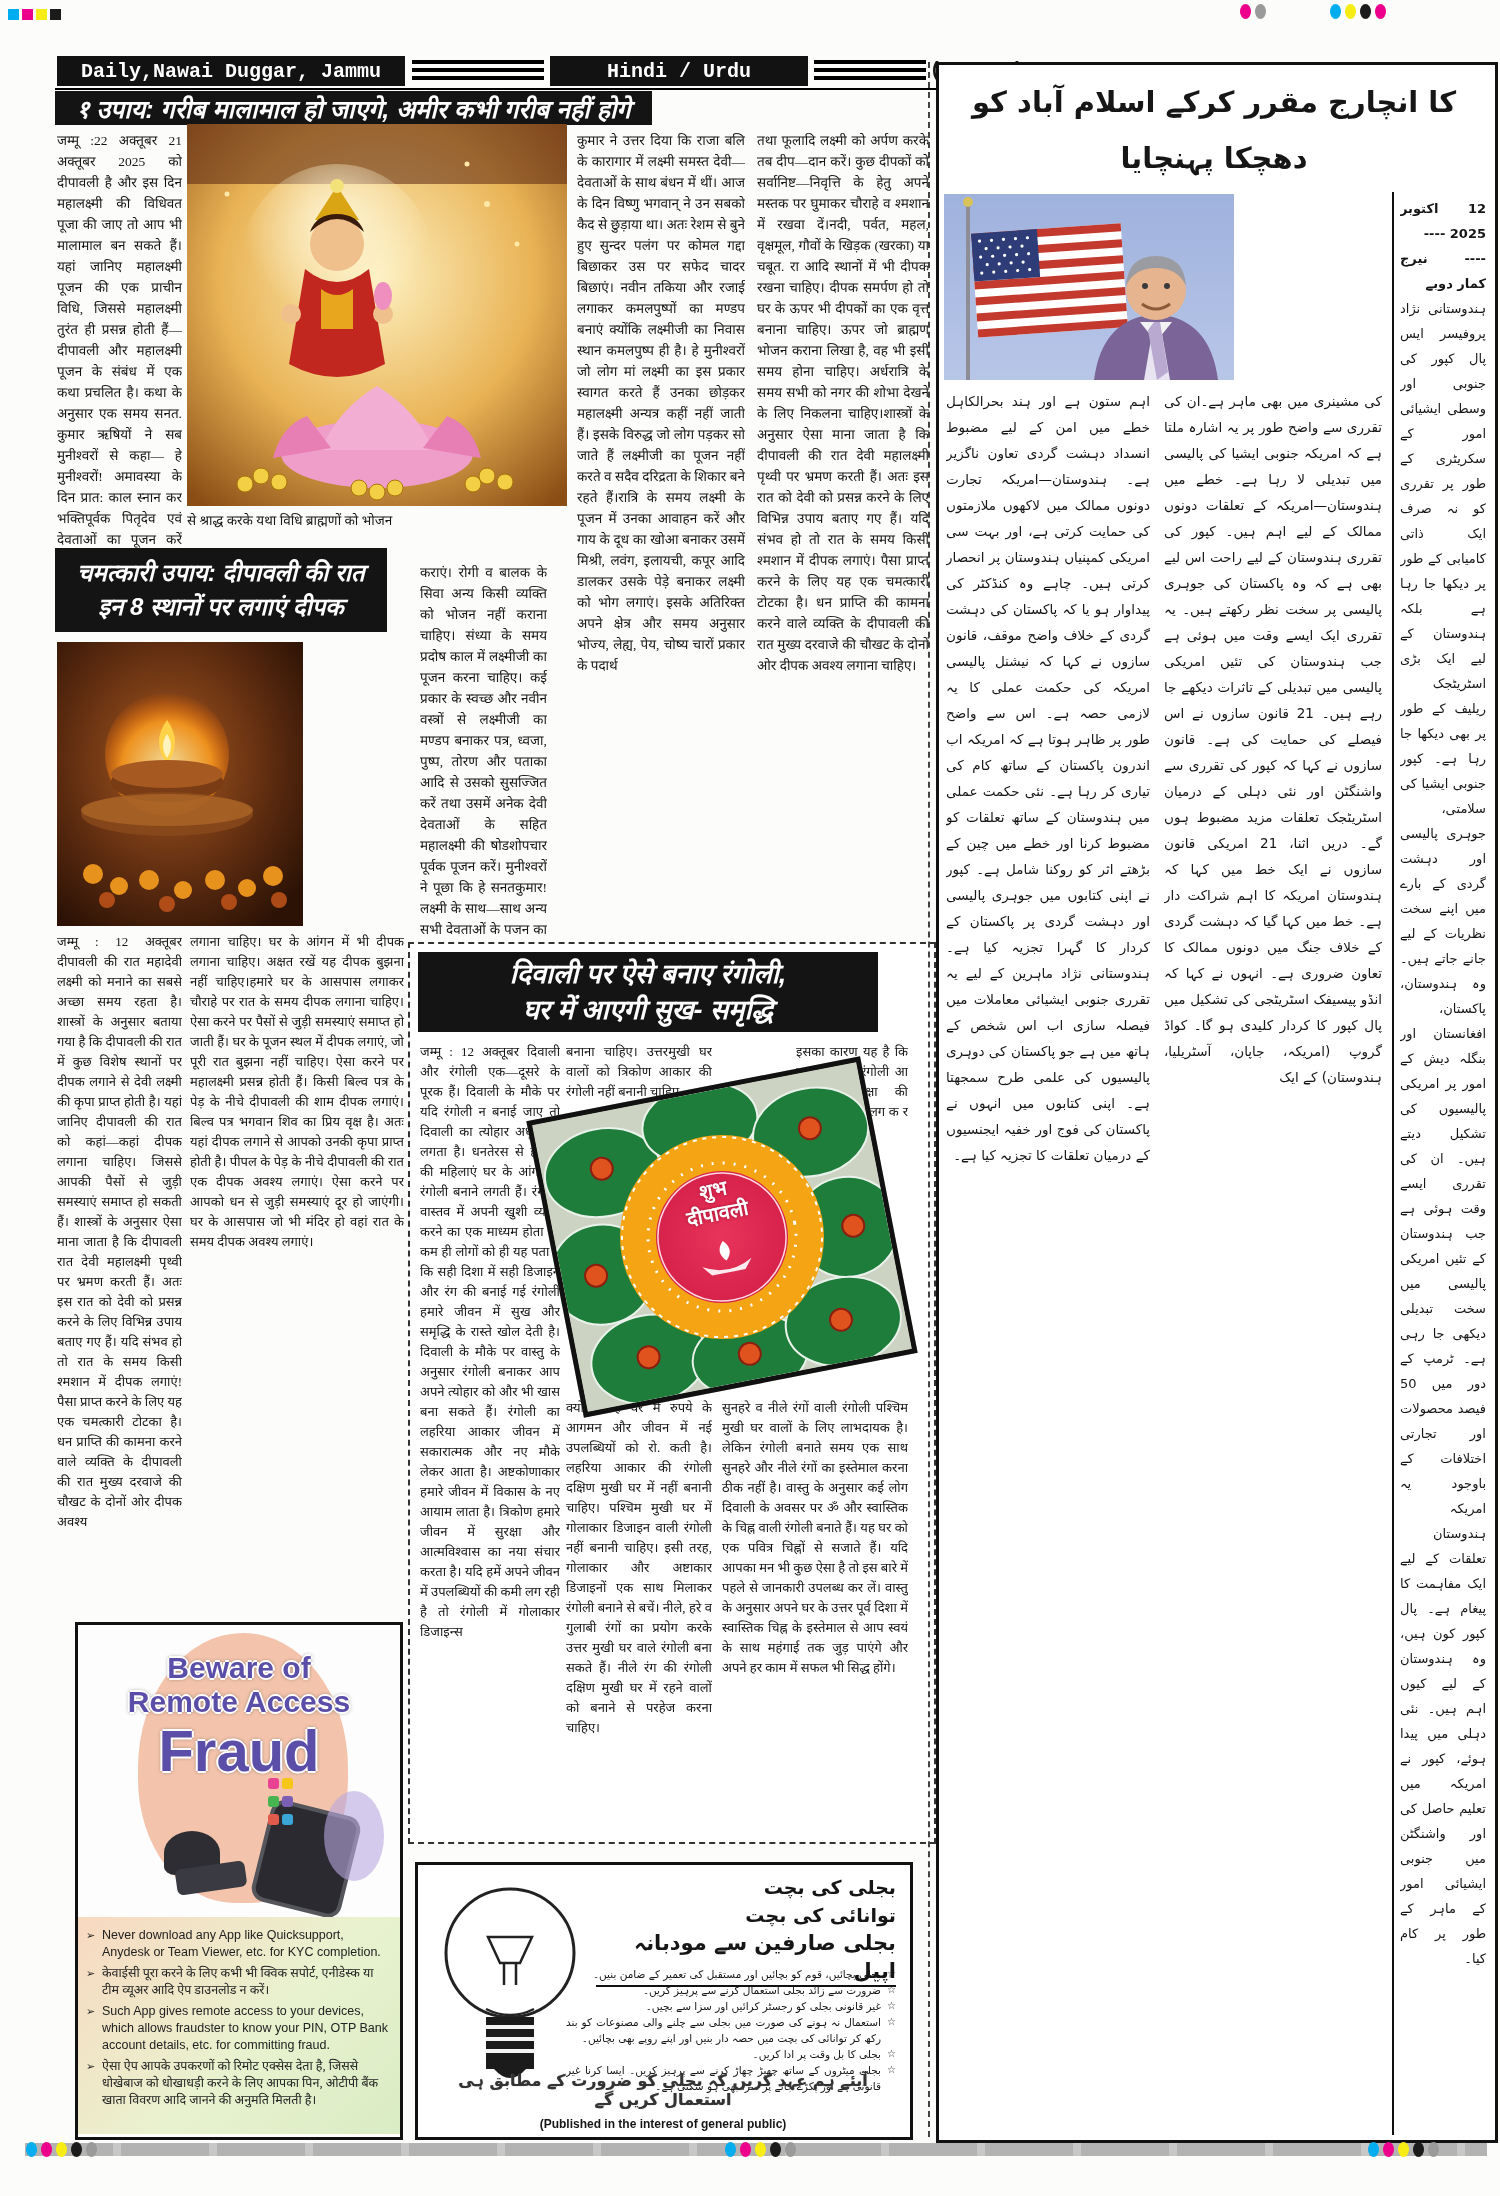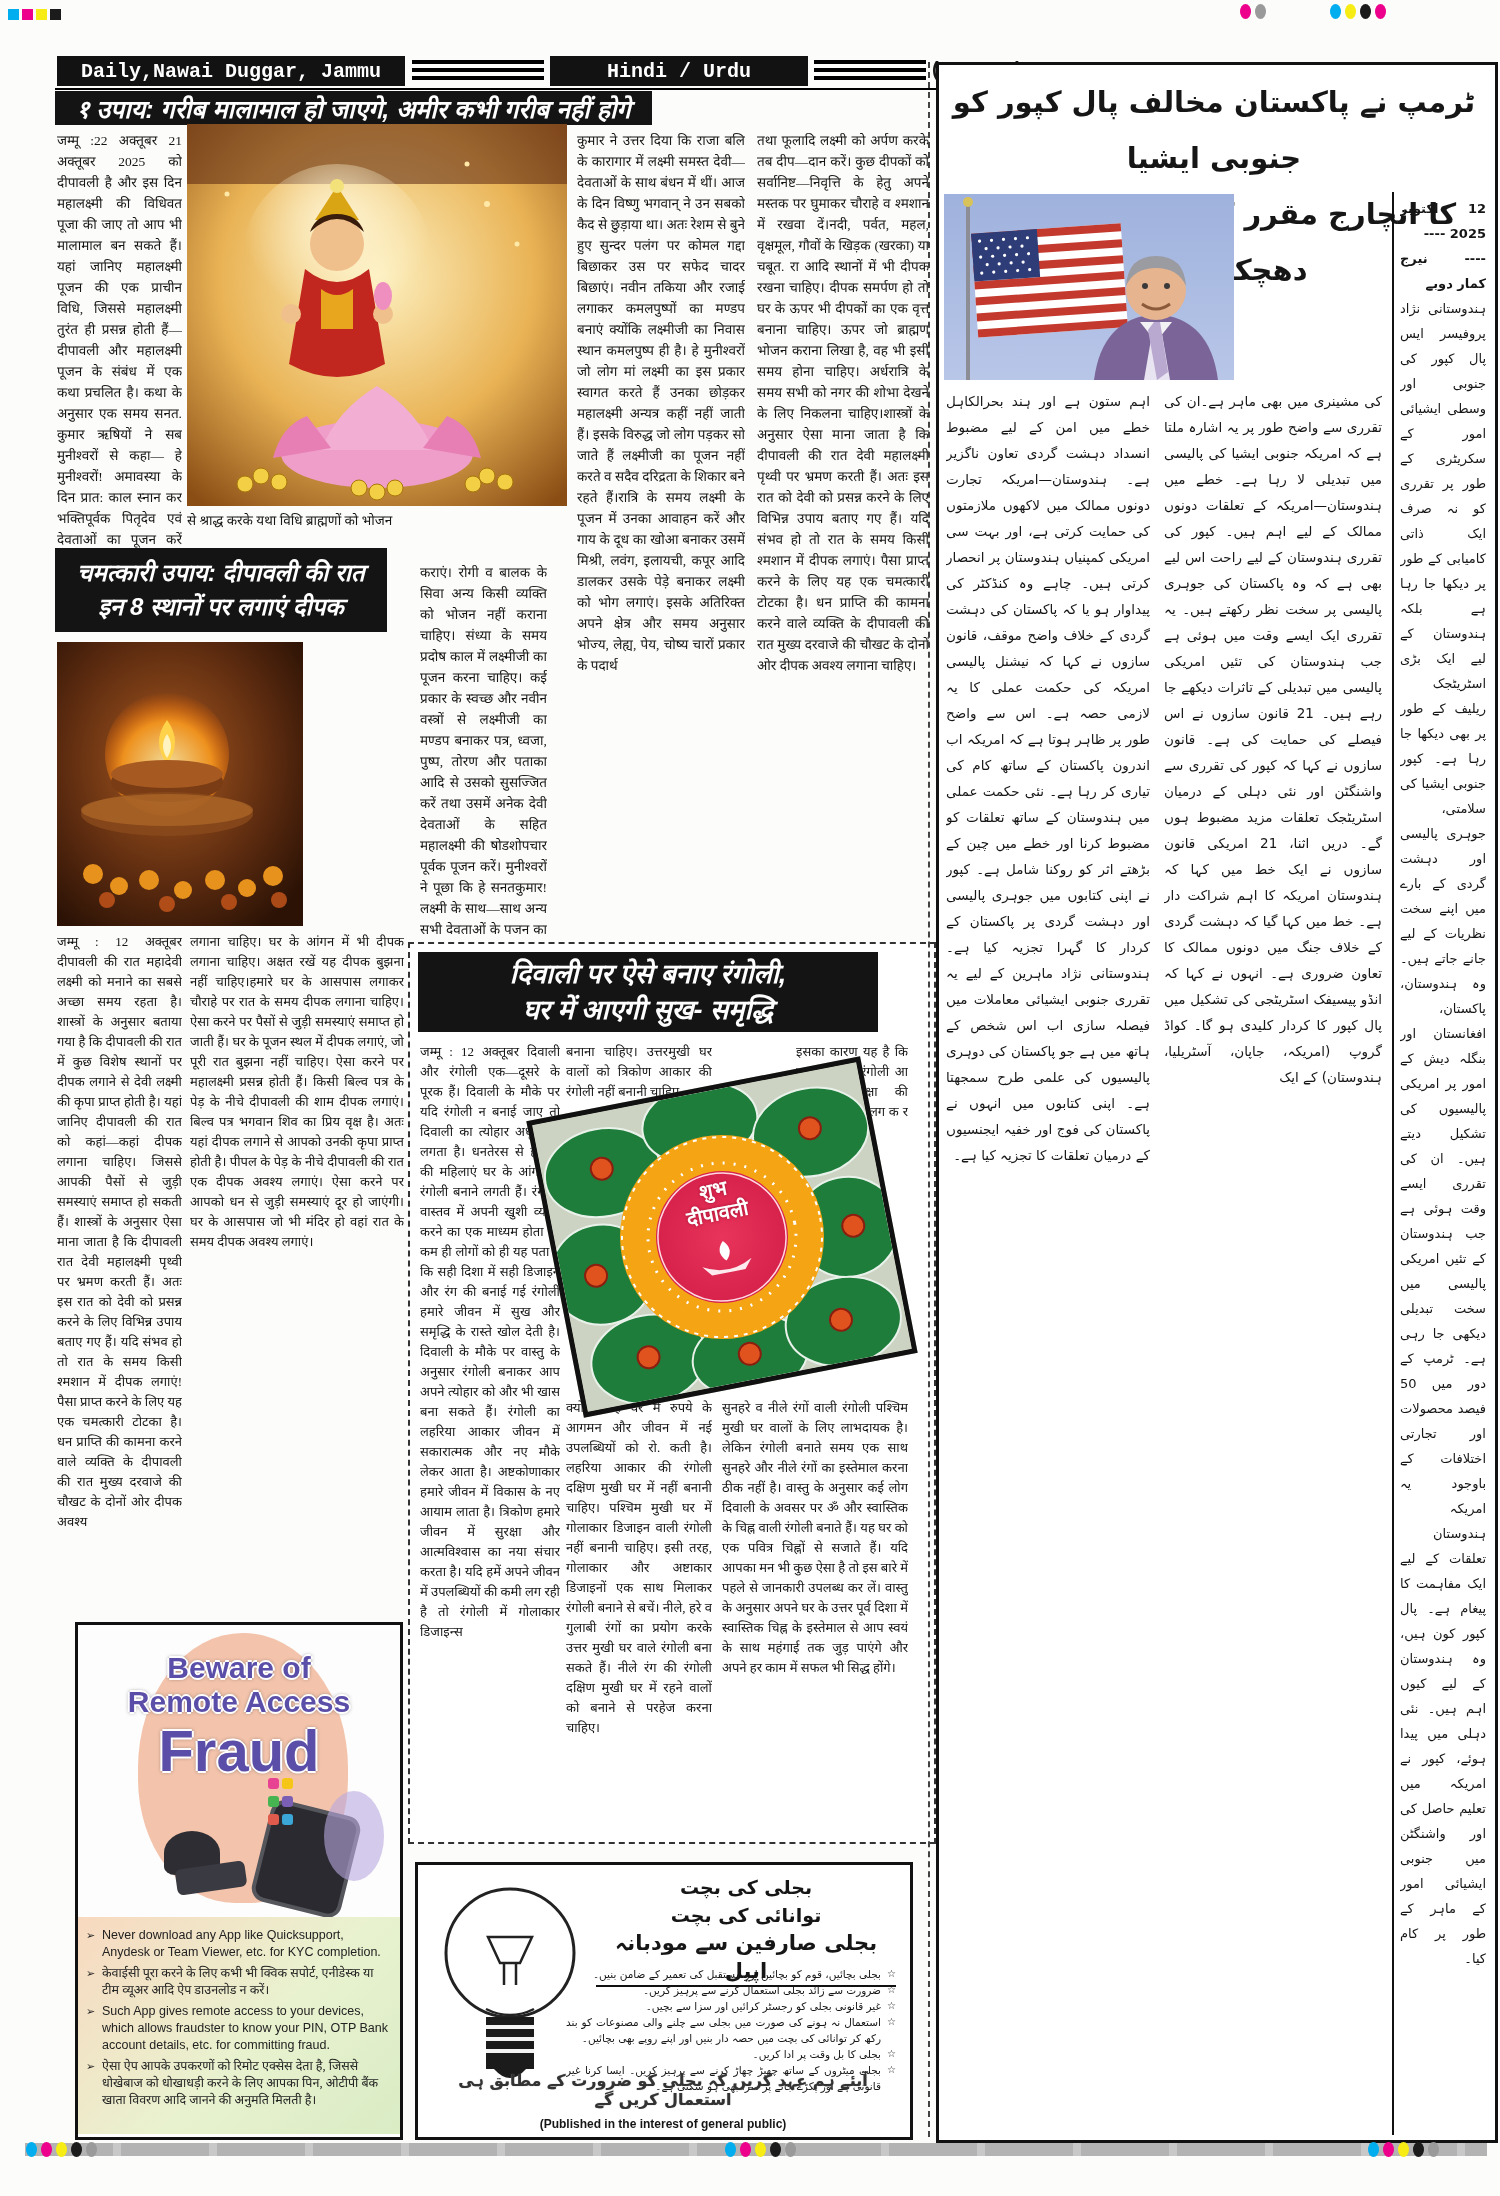--- a/index.html
+++ b/index.html
@@ -238,42 +238,41 @@
       <svg width="160" height="230" viewBox="0 0 160 230">
         <circle cx="80" cy="78" r="64" fill="none" stroke="#222" stroke-width="3"></circle>
         <path d="M58 62 h44 l-12 26 h-20 z" fill="none" stroke="#222" stroke-width="2.5"></path>
         <path d="M74 88 v22 M86 88 v22" stroke="#222" stroke-width="2.5"></path>
         <path d="M56 134 q24 12 48 0" fill="none" stroke="#222" stroke-width="2.5"></path>
         <rect x="56" y="142" width="48" height="52" fill="#1b1b1b"></rect>
         <path d="M56 152 h48 M56 164 h48 M56 176 h48" stroke="#f4f4f4" stroke-width="4"></path>
         <path d="M64 194 q16 18 32 0 z" fill="#1b1b1b"></path>
       </svg>
     </div>
-    <div class="abs ur" style="right:14px;top:8px;width:300px;text-align:center;font-weight:bold;font-size:19px;line-height:28px;">
+    <div class="abs ur" style="right:14px;top:8px;width:300px;text-align:right;font-weight:bold;font-size:19px;line-height:28px;">
       <div>بجلی کی بچت</div>
       <div>توانائی کی بچت</div>
       <div style="font-size:21px;border-bottom:2px solid #111;display:inline-block;">بجلی صارفین سے مودبانہ اپیل</div>
     </div>
     <div class="abs ur" style="right:14px;top:101px;width:330px;">
       <div class="ubul">بجلی بچائیں، قوم کو بچائیں اور مستقبل کی تعمیر کے ضامن بنیں۔</div>
       <div class="ubul">ضرورت سے زائد بجلی استعمال کرنے سے پرہیز کریں۔</div>
       <div class="ubul">غیر قانونی بجلی کو رجسٹر کرائیں اور سزا سے بچیں۔</div>
       <div class="ubul">استعمال نہ ہونے کی صورت میں بجلی سے چلنے والی مصنوعات کو بند رکھ کر توانائی کی بچت میں حصہ دار بنیں اور اپنے روپے بھی بچائیں۔</div>
       <div class="ubul">بجلی کا بل وقت پر ادا کریں۔</div>
       <div class="ubul">بجلی میٹروں کے ساتھ چھیڑ چھاڑ کرنے سے پرہیز کریں۔ ایسا کرنا غیر قانونی ہے اور پکڑے جانے پر سزا بھی ہو سکتی ہے۔</div>
     </div>
     <div class="abs ur" style="left:10px;bottom:28px;width:470px;text-align:center;font-weight:bold;font-size:16px;color:#333;text-shadow:0 0 1px #888;">آیئے ہم عہد کریں کہ بجلی کو ضرورت کے مطابق ہی استعمال کریں گے</div>
     <div class="abs" style="left:10px;bottom:6px;width:470px;text-align:center;font-family:'Liberation Sans',sans-serif;font-weight:bold;font-size:12px;">(Published in the interest of general public)</div>
   </div>
 
   <div class="abs" style="left:928px;top:62px;width:0;height:2075px;border-left:2px dashed #444;"></div>
 
   <div class="abs" style="left:936px;top:62px;width:556px;height:2075px;border:3px solid #111;background:#fff;"></div>
   <div class="abs ur" style="left:946px;top:74px;width:536px;text-align:center;font-weight:bold;font-size:29px;line-height:56px;">
-    <div>ٹرمپ نے پاکستان مخالف پال کپور کو جنوبی ایشیا</div>
     <div>کا انچارج مقرر کرکے اسلام آباد کو دھچکا پہنچایا</div>
   </div>
 
   <div class="abs" style="left:944px;top:194px;width:290px;height:186px;">
     <svg width="290" height="186" viewBox="0 0 290 186">
       <defs>
         <linearGradient id="sky" x1="0" y1="0" x2="0" y2="1">
           <stop offset="0%" stop-color="#9fb2dd"></stop>
             <stop offset="100%" stop-color="#b8c6e8"></stop>
         </linearGradient>

